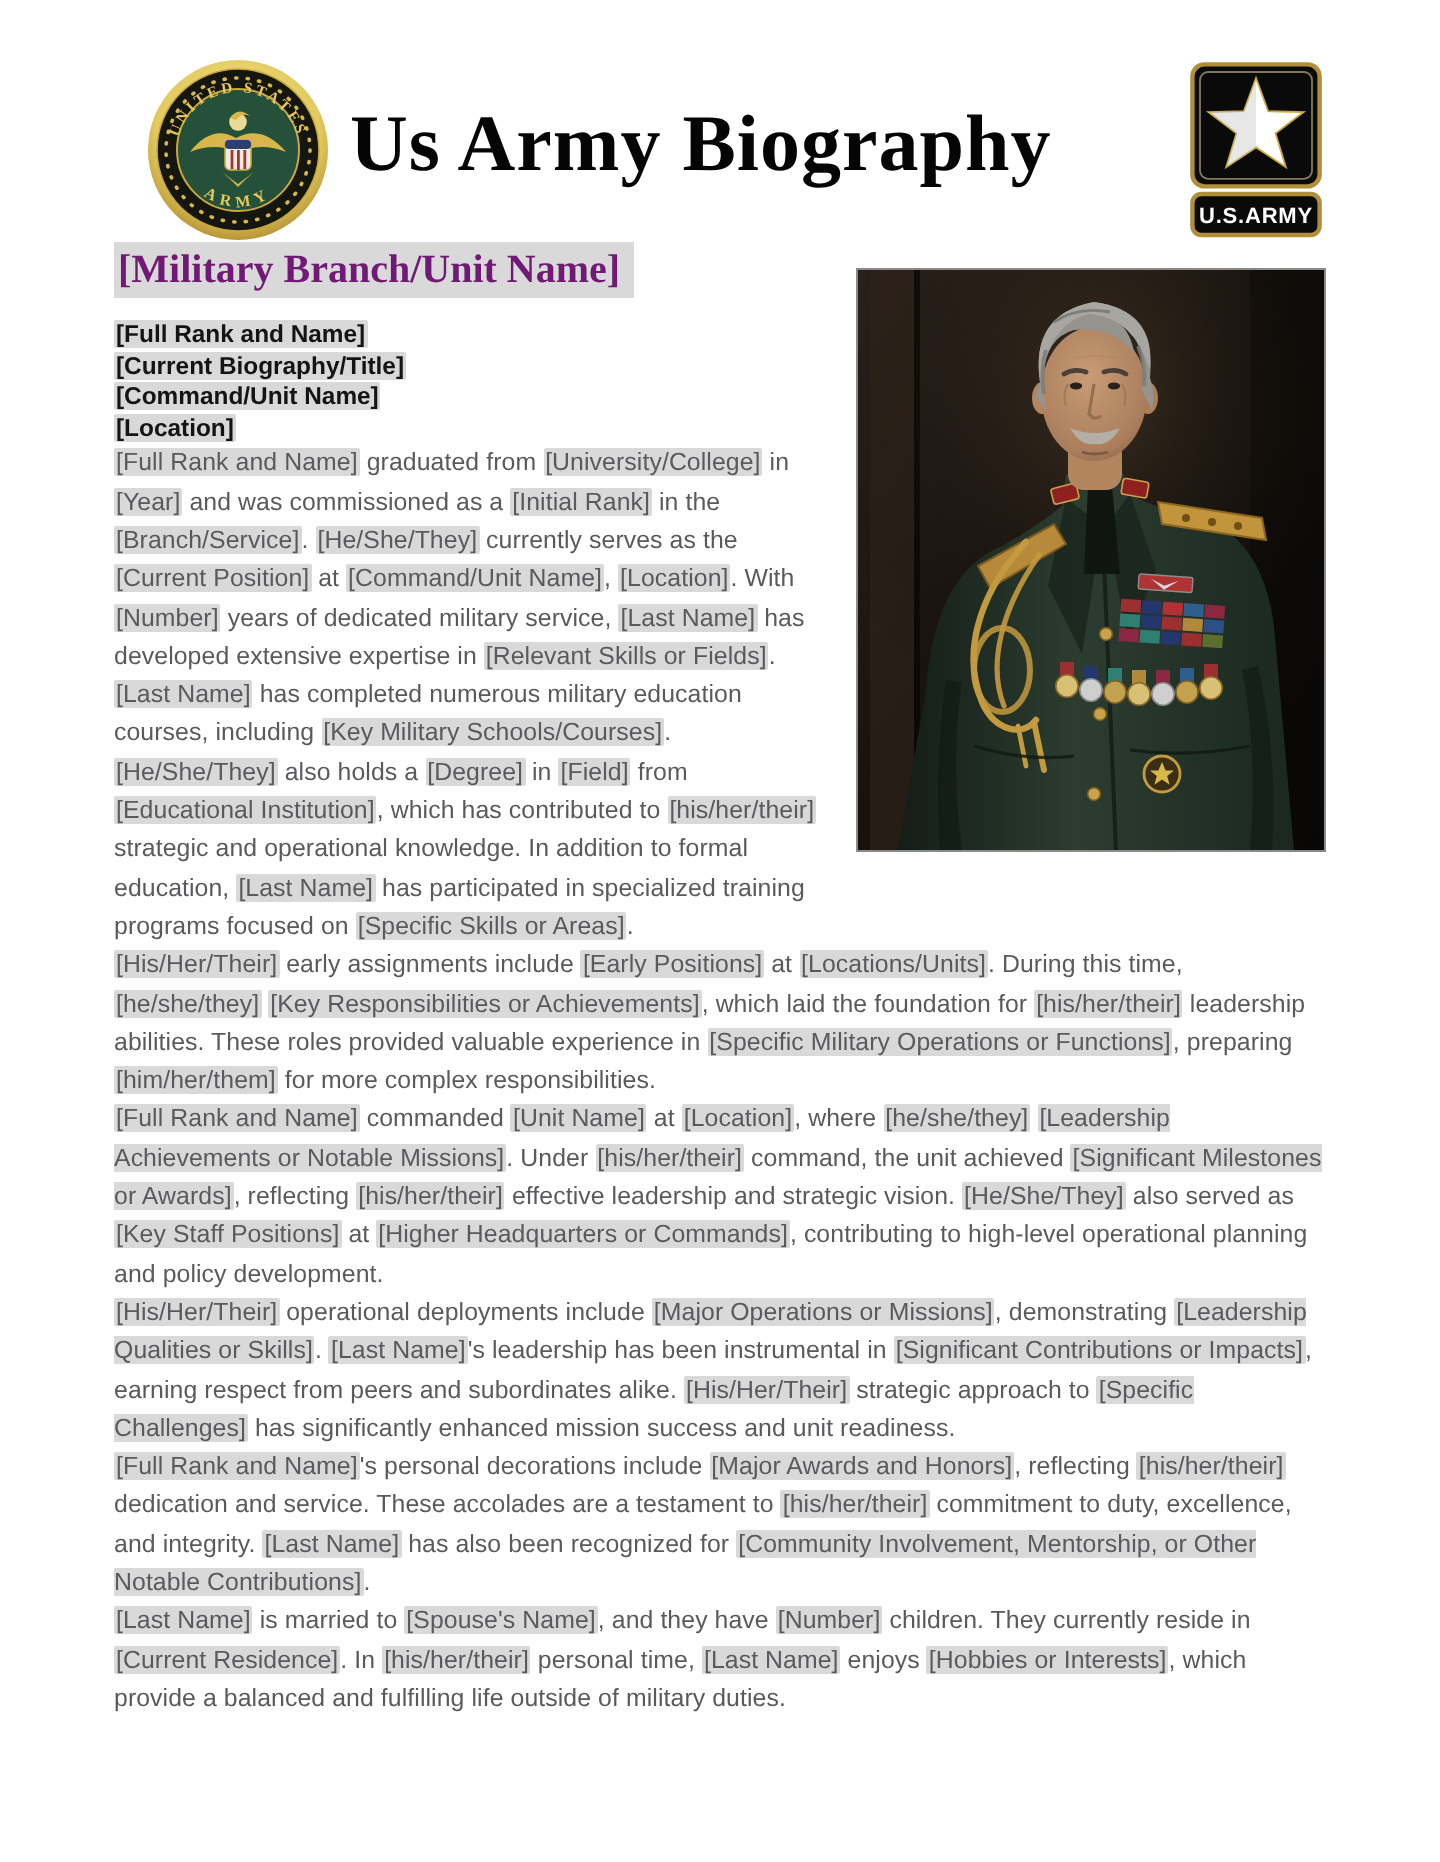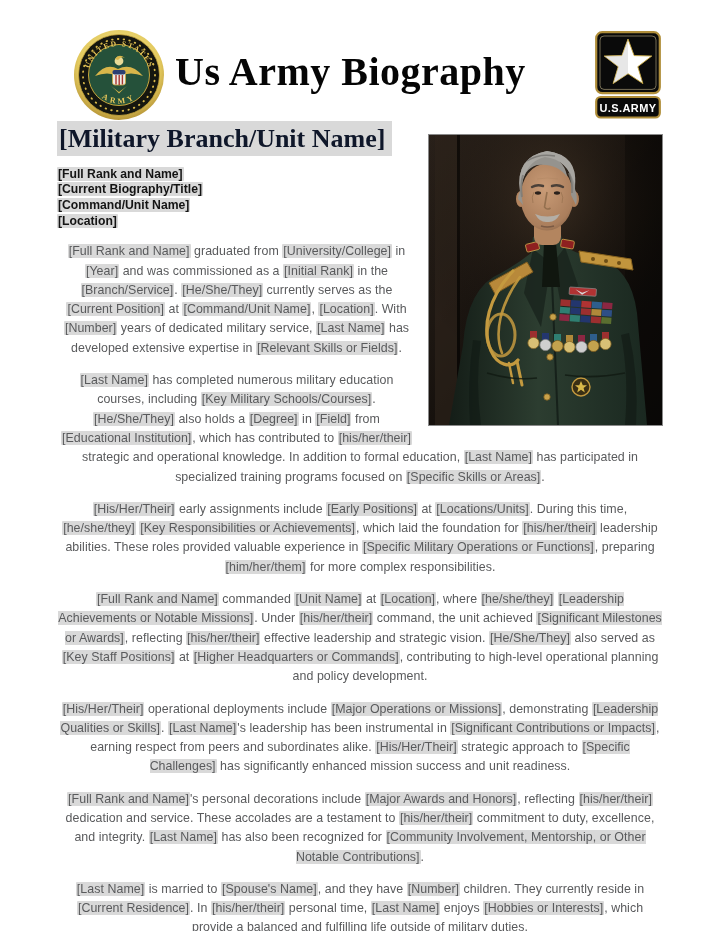--- a/index.html
+++ b/index.html
@@ -31,32 +31,32 @@
   .portrait {
     float:right;
     width:235px; height:292px;
     margin:10px 0 10px 12px;
     border:1px solid #8a8a8a;
     background:#14100c;
   }
   .portrait svg { display:block; }
   h2.unit-heading {
     font-family:"Liberation Serif", serif;
-    font-size:26px; font-weight:700; color:#0f172a;
+    font-size:20px; font-weight:700; color:#701a75;
     line-height:1.15; white-space:nowrap;
   }
   h2.unit-heading .hl-head { background:#d9d9d9; padding:3px 7px 3px 2px; }
 
   .info-lines { margin-top:13px; }
   .info-line { line-height:15.6px; font-size:12.2px; }
   .info-line .hl { font-weight:700; color:#141414; }
 
   .body-copy p {
     font-size:12.4px; line-height:19.3px; color:#595a5c;
-    margin-top:13px; letter-spacing:0.05px;text-align:center;
+    letter-spacing:0.05px;
   }
   .hl { background:#d9d9d9; padding:0 1px; border-radius:1px; }
 
   
   .footer-note {
     position:absolute; left:57px; top:861px;
     font-size:12px; color:#b9b9b9; letter-spacing:0.2px;
   }
 </style>
 </head>

